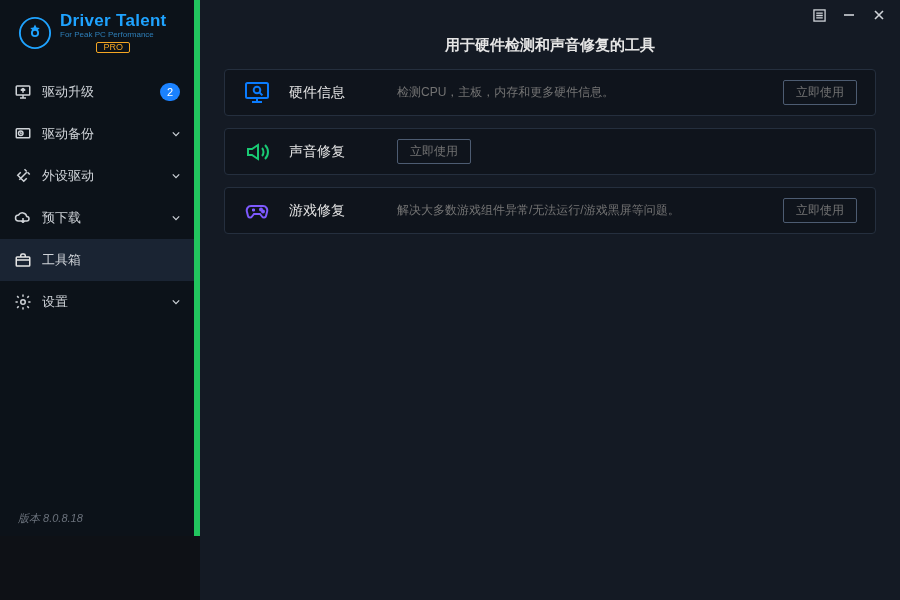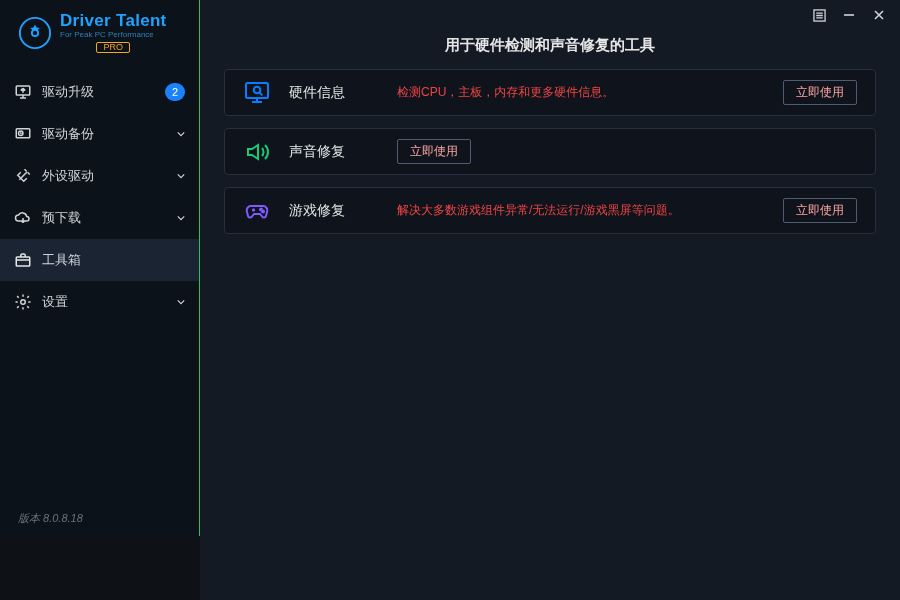--- a/index.html
+++ b/index.html
@@ -6,21 +6,21 @@
   html, body { width: 900px; height: 600px; overflow: hidden; font-family: "Microsoft YaHei", "PingFang SC", sans-serif; }
   body { background: #0e1116; color: #d0d0d0; display: flex; }
 
   
   .sidebar {
     width: 200px;
     height: 536px;
     background: #0c1219;
     display: flex;
     flex-direction: column;
-    border-right: 1px solid #22c55e;
+    border-right: 6px solid #22c55e;
   }
   .logo-block {
     padding: 12px 10px 8px 18px;
     display: flex;
     align-items: center;
     gap: 8px;
   }
   .logo-gear { width: 34px; height: 34px; flex-shrink: 0; }
   .logo-text { display: flex; flex-direction: column; line-height: 1; }
   .logo-title { color: #1fa3ff; font-size: 17px; font-weight: 600; letter-spacing: .3px; }
@@ -89,24 +89,24 @@
     border: 1px solid #252f3e;
     border-radius: 4px;
     height: 47px;
     display: flex;
     align-items: center;
     padding: 0 18px;
     gap: 18px;
   }
   .tool-icon { width: 28px; height: 28px; display:flex; align-items:center; justify-content:center; }
   .tool-name { width: 90px; font-size: 14px; color:#e6e6e6; }
-  .tool-desc { flex:1; font-size: 12px; color:#ef4444; }
+  .tool-desc { flex:1; font-size: 12px; color:#737373; }
   .tool-btn {
     border: 1px solid #4d5c72;
-    color:#fca5a5;
+    color:#737373;
     background: transparent;
     font-size: 12px;
     padding: 3px 12px;
     cursor: pointer;
     border-radius: 2px;
     font-family: inherit;
   }
 
   svg { display:block; }
 </style>

